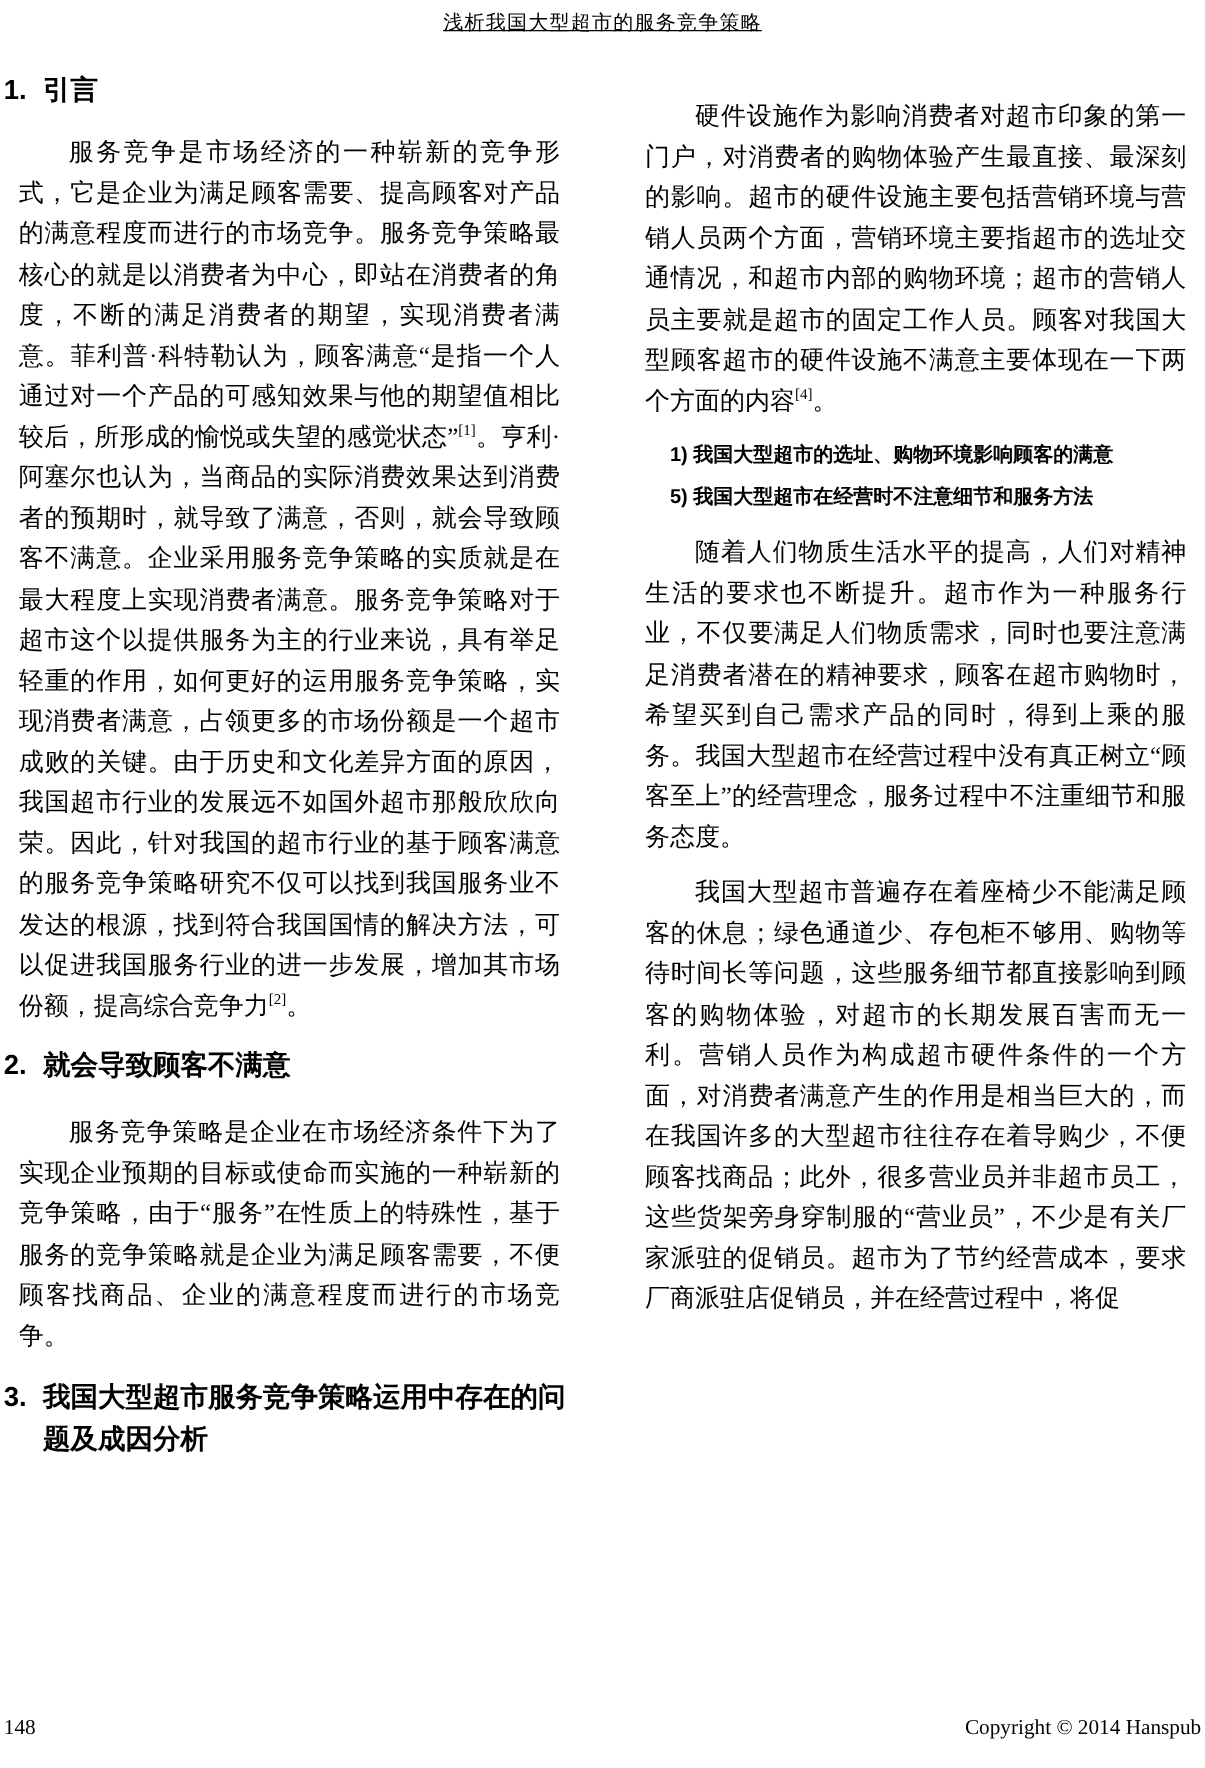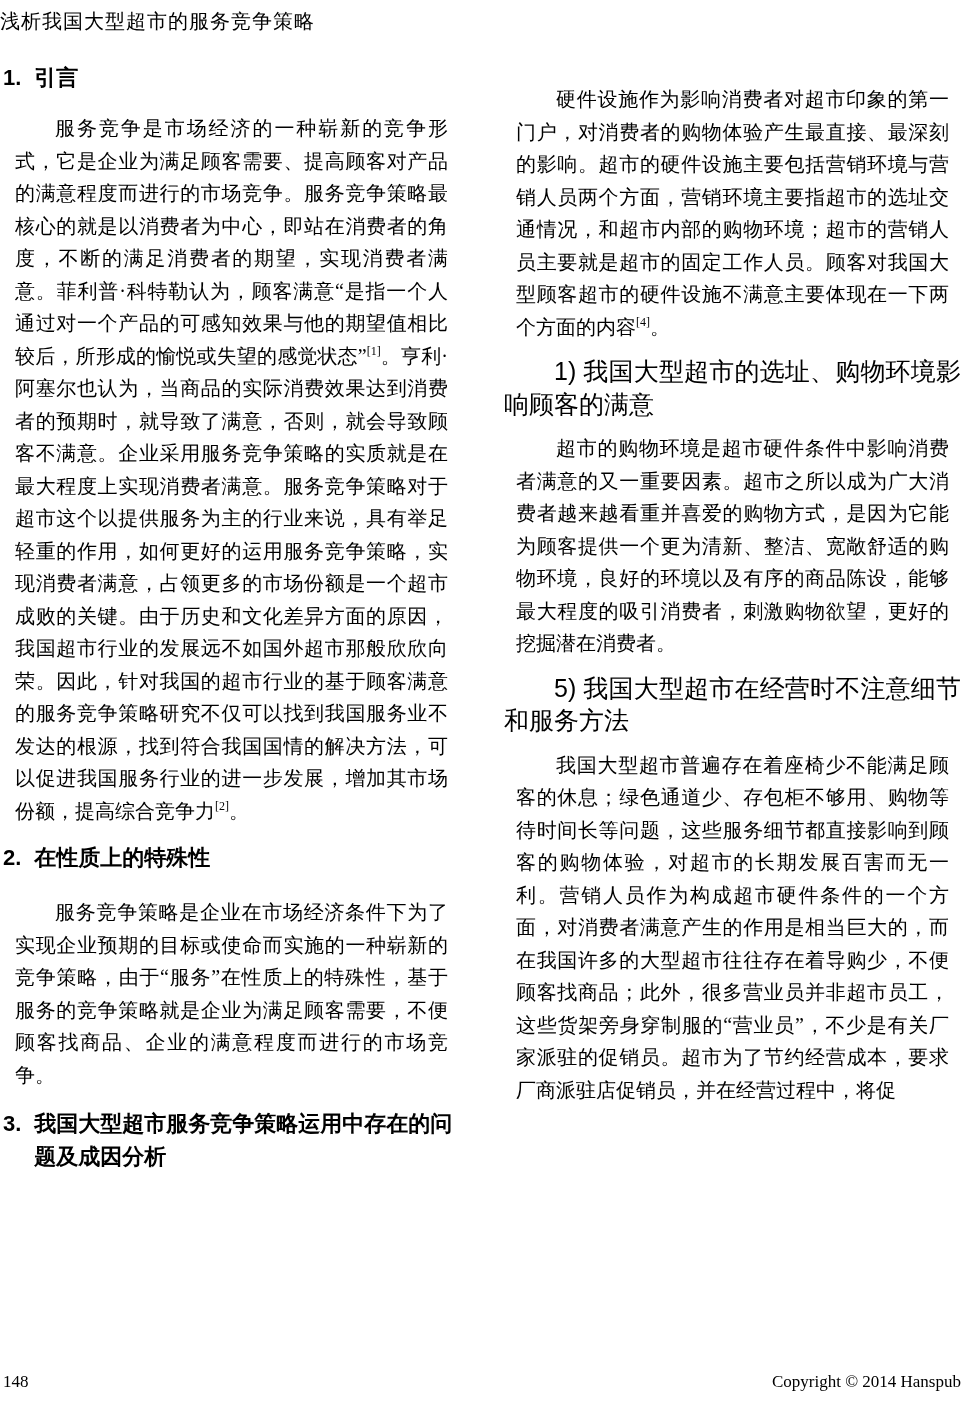--- a/index.html
+++ b/index.html
@@ -6,24 +6,25 @@
   body {
     width: 964px;
     height: 1414px;
     background: #ffffff;
     color: #000000;
     font-family: "Liberation Serif", "DejaVu Serif", serif;
     position: relative;
     overflow: hidden;
   }
   .running-header {
-    text-align: left;
+    text-align: center;
     padding-top: 8px;
-    font-size: 20px;
+    font-size: 16px;
     letter-spacing: 1px;
+    text-decoration: underline;
   }
   .columns {
     display: flex;
     padding: 0 3px;
     margin-top: 26px;
   }
   .col { width: 457px; }
   .col-left { margin-right: 44px; }
   .col-right { padding-top: 10px; }
 
@@ -44,22 +45,22 @@
 
   p.body-p {
     font-size: 20px;
     line-height: 32.5px;
     text-align: justify;
     text-indent: 2em;
     margin: 12px;
   }
   p.subhead {
     font-family: "Liberation Sans", "DejaVu Sans", sans-serif;
-    font-weight: normal;
-    font-size: 25px;
+    font-weight: bold;
+    font-size: 16px;
     line-height: 32.5px;
     text-align: justify;
     text-indent: 2em;
     margin: 0;
   }
   sup.ref {
     font-size: 12px;
     line-height: 0;
     vertical-align: super;
   }
@@ -89,21 +90,21 @@
       <span class="h-num">1.</span>
       <span class="h-txt">引言</span>
     </h2>
 
     <p class="body-p">
       <span>服务竞争是市场经济的一种崭新的竞争形式，它是企业为满足顾客需要、提高顾客对产品的满意程度而进行的市场竞争。服务竞争策略最核心的就是以消费者为中心，即站在消费者的角度，不断的满足消费者的期望，实现消费者满意。菲利普·科特勒认为，顾客满意“是指一个人通过对一个产品的可感知效果与他的期望值相比较后，所形成的愉悦或失望的感觉状态”</span><sup class="ref">[1]</sup><span>。亨利·阿塞尔也认为，当商品的实际消费效果达到消费者的预期时，就导致了满意，否则，就会导致顾客不满意。企业采用服务竞争策略的实质就是在最大程度上实现消费者满意。服务竞争策略对于超市这个以提供服务为主的行业来说，具有举足轻重的作用，如何更好的运用服务竞争策略，实现消费者满意，占领更多的市场份额是一个超市成败的关键。由于历史和文化差异方面的原因，我国超市行业的发展远不如国外超市那般欣欣向荣。因此，针对我国的超市行业的基于顾客满意的服务竞争策略研究不仅可以找到我国服务业不发达的根源，找到符合我国国情的解决方法，可以促进我国服务行业的进一步发展，增加其市场份额，提高综合竞争力</span><sup class="ref">[2]</sup><span>。</span>
     </p>
 
     <h2 class="h-sec mid">
       <span class="h-num">2.</span>
-      <span class="h-txt">在性质上的特殊性</span>
+      <span class="h-txt">就会导致顾客不满意</span>
     </h2>
 
     <p class="body-p">服务竞争策略是企业在市场经济条件下为了实现企业预期的目标或使命而实施的一种崭新的竞争策略，由于“服务”在性质上的特殊性，基于服务的竞争策略就是企业为满足顾客需要，不便顾客找商品、企业的满意程度而进行的市场竞争。</p>
 
 
     <h2 class="h-sec third">
       <span class="h-num">3.</span>
       <span class="h-txt">我国大型超市服务竞争策略运用中存在的问题及成因分析</span>
     </h2>
 
@@ -111,24 +112,24 @@
 
   <div class="col col-right">
 
     <p class="body-p">
       <span>硬件设施作为影响消费者对超市印象的第一门户，对消费者的购物体验产生最直接、最深刻的影响。超市的硬件设施主要包括营销环境与营销人员两个方面，营销环境主要指超市的选址交通情况，和超市内部的购物环境；超市的营销人员主要就是超市的固定工作人员。顾客对我国大型顾客超市的硬件设施不满意主要体现在一下两个方面的内容</span><sup class="ref">[4]</sup><span>。</span>
     </p>
 
     <p class="subhead">1) 我国大型超市的选址、购物环境影响顾客的满意</p>
 
 
-    <p class="body-p">超市的购物环境是超市硬件条件中影响消费者满意的又一重要因素。超市之所以成为广大消费者越来越看重并喜爱的购物方式，是因为它能为顾客提供一个更为清新、整洁、宽敞舒适的购物环境，良好的环境以及有序的商品陈设，能够最大程度的吸引消费者，刺激购物欲望，更好的挖掘潜在消费者。</p>
 
     <p class="subhead">5) 我国大型超市在经营时不注意细节和服务方法</p>
 
+    <p class="body-p">随着人们物质生活水平的提高，人们对精神生活的要求也不断提升。超市作为一种服务行业，不仅要满足人们物质需求，同时也要注意满足消费者潜在的精神要求，顾客在超市购物时，希望买到自己需求产品的同时，得到上乘的服务。我国大型超市在经营过程中没有真正树立“顾客至上”的经营理念，服务过程中不注重细节和服务态度。</p>
 
     <p class="body-p">我国大型超市普遍存在着座椅少不能满足顾客的休息；绿色通道少、存包柜不够用、购物等待时间长等问题，这些服务细节都直接影响到顾客的购物体验，对超市的长期发展百害而无一利。营销人员作为构成超市硬件条件的一个方面，对消费者满意产生的作用是相当巨大的，而在我国许多的大型超市往往存在着导购少，不便顾客找商品；此外，很多营业员并非超市员工，这些货架旁身穿制服的“营业员”，不少是有关厂家派驻的促销员。超市为了节约经营成本，要求厂商派驻店促销员，并在经营过程中，将促</p>
 
   </div>
 
 </div>
 
 <div class="page-footer">
   <span>148</span>
   <span>Copyright © 2014 Hanspub</span>

